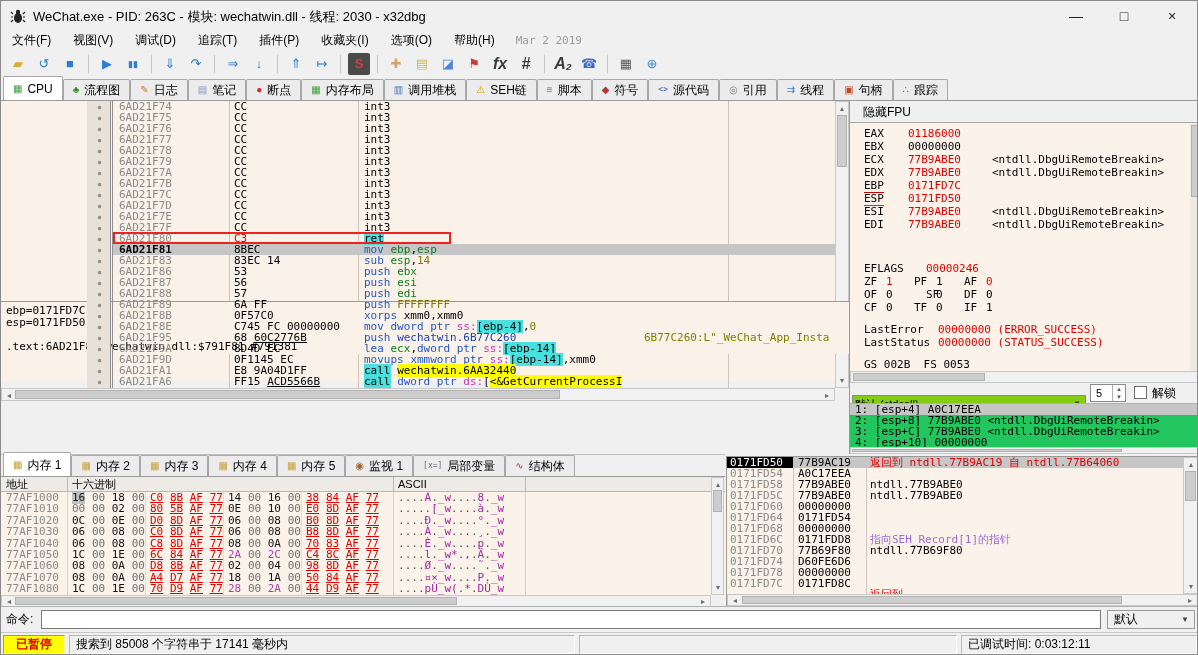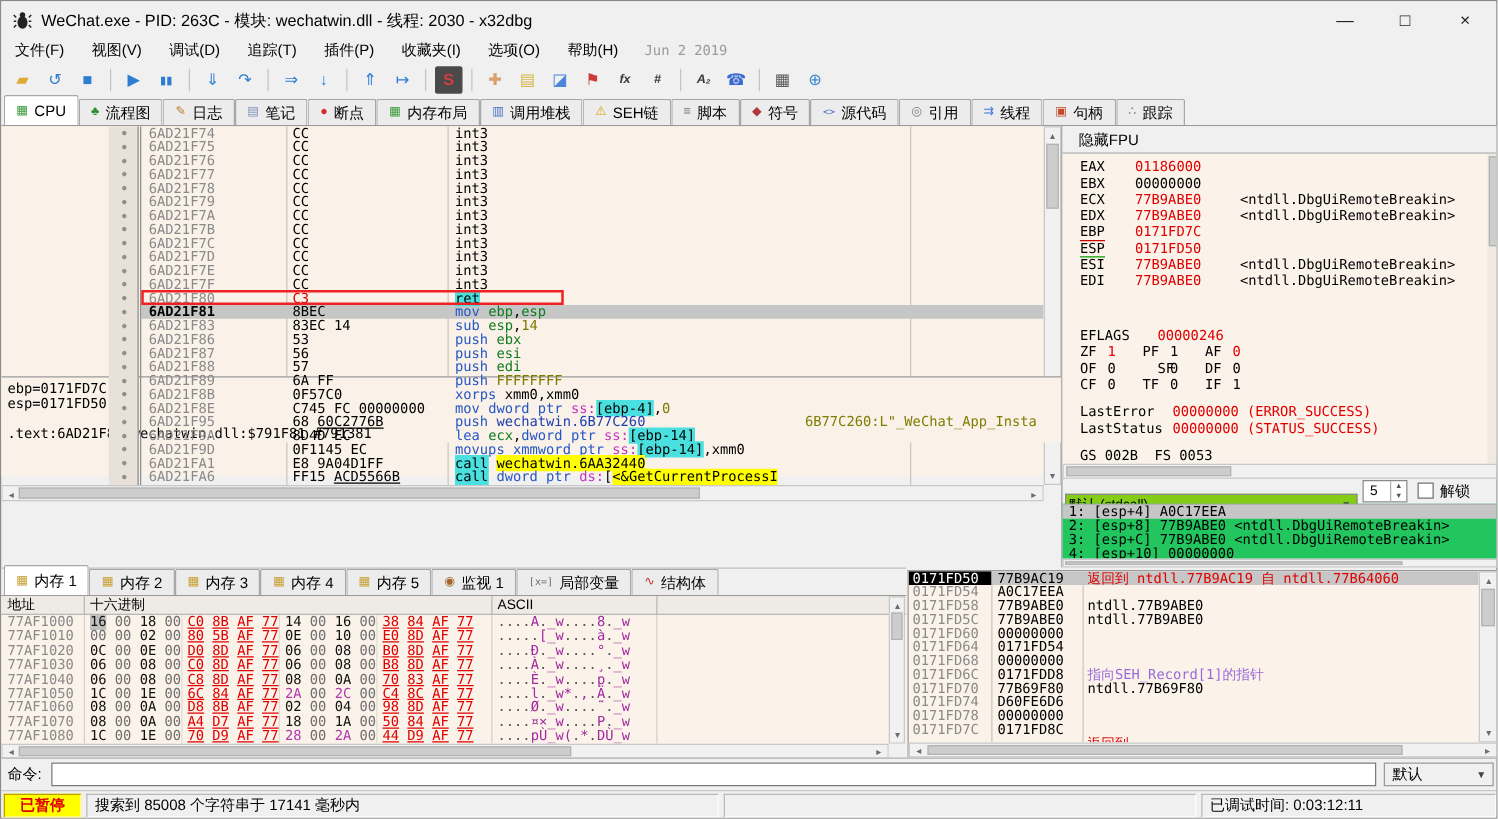--- a/index.html
+++ b/index.html
@@ -18,21 +18,21 @@
   #menubar{position:absolute;left:0;top:30px;width:100%;height:18px;background:#f0f0f0;}
   .menu-item{display:inline-block;padding:0 11px;line-height:18px;}
   #menu-date{display:inline-block;padding-left:10px;line-height:18px;color:#9a9a9a;
              font-family:"DejaVu Sans Mono",monospace;font-size:11px;}
 
   
   #toolbar{position:absolute;left:0;top:48px;width:100%;height:29px;display:flex;align-items:center;
            padding-left:4px;box-sizing:border-box;background:#f0f0f0;}
   .tb-icon{width:22px;height:22px;line-height:22px;text-align:center;font-size:13px;margin:0 2px;white-space:nowrap;overflow:hidden;}
   .tb-icon.small{font-size:9px;}
-  .tb-icon.txt{font-size:10px;font-style:italic;font-weight:bold;}
+  .tb-icon.txt{font-size:16px;font-style:italic;font-weight:bold;}
   .tb-icon.dark{background:#4a4a4a;border-radius:2px;font-weight:bold;font-style:normal;}
   .tb-sep{width:1px;height:18px;background:#c4c4c4;margin:0 5px;}
 
   
   .tabbar{display:flex;align-items:flex-end;box-sizing:border-box;background:#f0f0f0;}
   #tabbar{position:absolute;left:0;top:77px;width:100%;height:23px;padding-left:2px;border-bottom:1px solid #9a9a9a;}
   .tab{height:20px;line-height:20px;padding:0 9px;background:#ececec;border:1px solid #a8a8a8;border-bottom:none;
        display:flex;align-items:center;gap:5px;font-size:12px;border-radius:2px 2px 0 0;white-space:nowrap;}
   .tab.active{background:#fff;height:23px;position:relative;z-index:2;}
   .ticon{font-size:10px;line-height:10px;}
@@ -161,21 +161,21 @@
         <circle cx="8" cy="4" r="2.2" fill="#222"></circle>
         <ellipse cx="8" cy="10" rx="4" ry="5" fill="#222"></ellipse>
       </svg>
     </span>
     <span id="title-text">WeChat.exe - PID: 263C - 模块: wechatwin.dll - 线程: 2030 - x32dbg</span>
     <span class="winbtn" id="btn-min">—</span>
     <span class="winbtn" id="btn-max">□</span>
     <span class="winbtn" id="btn-close">×</span>
   </div>
 
-  <div id="menubar"><span class="menu-item">文件(F)</span><span class="menu-item">视图(V)</span><span class="menu-item">调试(D)</span><span class="menu-item">追踪(T)</span><span class="menu-item">插件(P)</span><span class="menu-item">收藏夹(I)</span><span class="menu-item">选项(O)</span><span class="menu-item">帮助(H)</span><span id="menu-date">Jun 2 2019</span></div>
+  <div id="menubar"><span class="menu-item">文件(F)</span><span class="menu-item">视图(V)</span><span class="menu-item">调试(D)</span><span class="menu-item">追踪(T)</span><span class="menu-item">插件(P)</span><span class="menu-item">收藏夹(I)</span><span class="menu-item">选项(O)</span><span class="menu-item">帮助(H)</span><span id="menu-date">Mar 2 2019</span></div>
   <div id="toolbar">
       <span class="tb-icon" style="color: rgb(223, 169, 56);">▰</span>
       <span class="tb-icon" style="color: rgb(45, 125, 210);">↺</span>
       <span class="tb-icon" style="color: rgb(45, 125, 210);">■</span>
       <span class="tb-sep"></span>
       <span class="tb-icon" style="color: rgb(45, 125, 210);">▶</span>
       <span class="tb-icon small" style="color: rgb(45, 125, 210);">▮▮</span>
       <span class="tb-sep"></span>
       <span class="tb-icon" style="color: rgb(45, 125, 210);">⇓</span>
       <span class="tb-icon" style="color: rgb(45, 125, 210);">↷</span>

